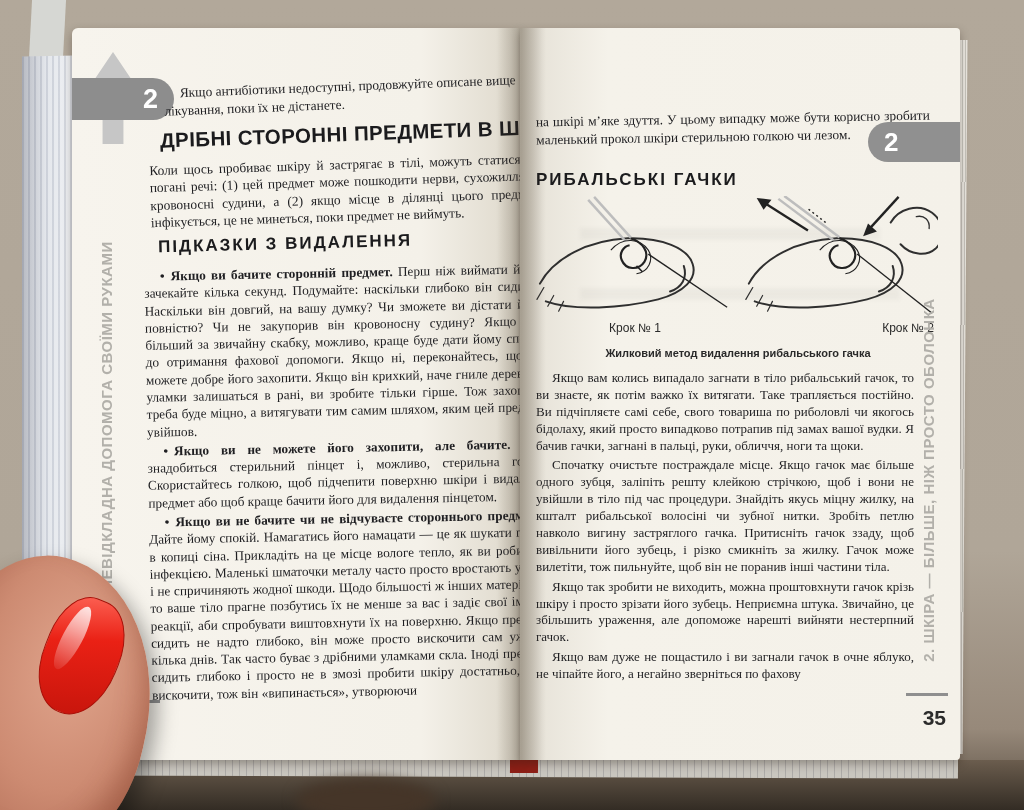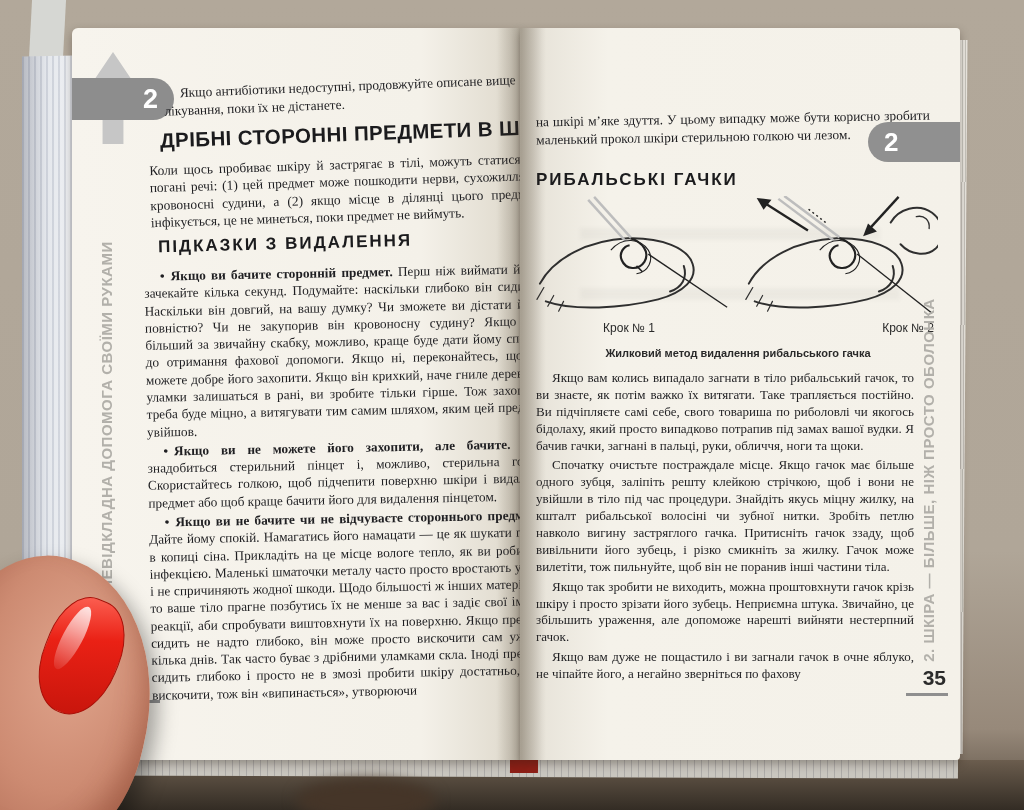--- a/index.html
+++ b/index.html
@@ -47,32 +47,32 @@
   .h2-left{position:absolute;left:86px;top:206px;transform:rotate(-1.5deg);white-space:nowrap;}
   .bullets{position:absolute;left:76px;top:236px;width:398px;font-size:13.3px;line-height:1.3;transform:rotate(-1.1deg);}
   .bullet{margin:0 0 2px 0;text-indent:16px;}
   .bullet b{font-weight:700;}
   .dot{font-weight:700;margin-right:6px;}
   .footer-rule{position:absolute;height:3px;background:#8f8f8f;}
   .rule-left{left:22px;top:672px;width:66px;}
   .pnum{position:absolute;font:700 21px "Liberation Sans",sans-serif;color:#2b2b2b;}
   .pnum-left{left:22px;top:682px;}
   .rule-right{right:12px;top:665px;width:42px;}
-  .pnum-right{right:14px;top:638px;text-align:right;}
+  .pnum-right{right:14px;top:678px;text-align:right;}
   .margin-text{position:absolute;height:20px;text-align:center;transform:rotate(-90deg);
             font:700 15px "Liberation Sans",sans-serif;color:#b2b0aa;letter-spacing:.5px;white-space:nowrap;}
   .margin-left-text{left:-224px;top:410px;width:520px;}
   .margin-right-text{left:150px;top:442px;width:520px;}
   .intro-right{position:absolute;left:16px;top:82px;width:394px;font-size:13.4px;line-height:1.32;
             text-indent:0;transform:rotate(-1deg);}
   .h2-right{position:absolute;left:16px;top:142px;white-space:nowrap;}
   .figure{position:absolute;left:14px;top:168px;width:408px;}
   .fig-svg{display:block;}
   .fig-labels{position:relative;width:100%;height:18px;font:12px "Liberation Sans",sans-serif;color:#2a2a2a;}
-  .step1{position:absolute;left:0;width:190px;text-align:center;}
+  .step1{position:absolute;left:6px;width:190px;text-align:center;}
   .step2{position:absolute;left:210px;width:190px;text-align:right;}
   .fig-caption{margin-top:8px;width:100%;text-align:center;font:700 11px "Liberation Sans",sans-serif;color:#2a2a2a;}
   .paras-right{position:absolute;left:16px;top:342px;width:378px;font-size:13px;line-height:1.3;}
   .paras-right p{margin:0 0 3px 0;text-indent:16px;}
   .ghost{position:absolute;opacity:.05;background:#555;filter:blur(2px);}
   
   .thumb{position:absolute;left:-70px;top:556px;width:220px;height:300px;z-index:50;
          background:radial-gradient(ellipse at 60% 35%,#e0a48c 0%,#cd8b72 45%,#b06c55 80%,#96503d 100%);
          border-radius:45% 55% 42% 50%;transform:rotate(14deg);
          box-shadow:inset -10px -14px 26px rgba(120,50,30,.35),10px 8px 20px rgba(0,0,0,.35);}

